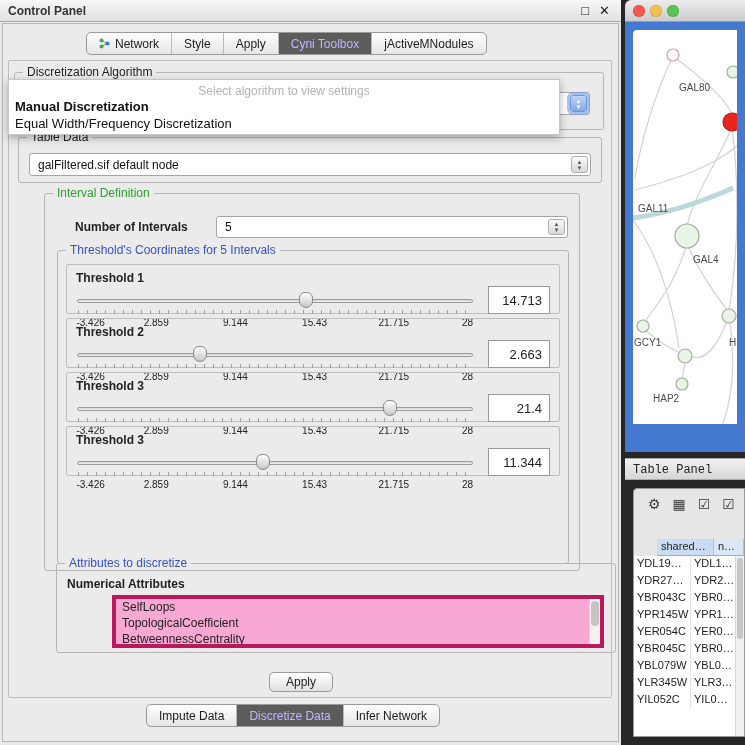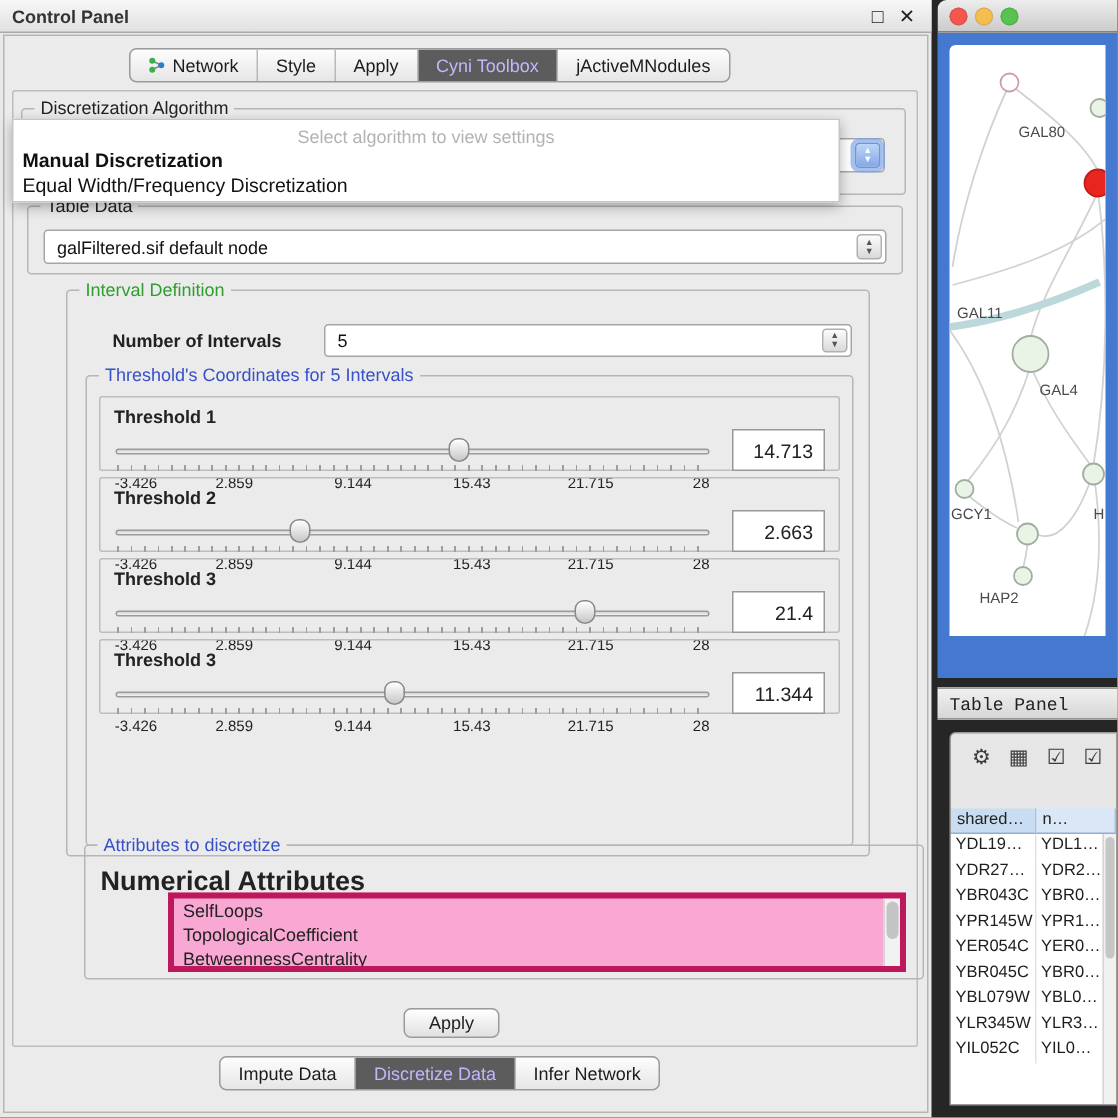--- a/index.html
+++ b/index.html
@@ -83,21 +83,21 @@
     border-radius:7px 7px 8px 8px; box-shadow:inset 0 1px 0 #fff; }
   .ticks { position:absolute; left:1px; right:1px; top:20px; height:4px;
     background:repeating-linear-gradient(to right,#9d9d9d 0 1px,transparent 1px 9px); }
   .scale { position:absolute; left:0; right:0; top:27px; height:12px; font-size:10px; color:#222; }
   .scale span { position:absolute; white-space:nowrap; }
   .th-value { position:absolute; right:9px; top:21px; width:62px; height:28px; background:#fff;
     border:1px solid #989898; font-size:13px; display:flex; align-items:center;
     justify-content:flex-end; padding-right:7px; }
 
   .attr-group { left:56px; top:563px; width:560px; height:90px; }
-  .attr-label { position:absolute; left:10px; top:13px; font-weight:bold; font-size:18px; }
+  .attr-label { position:absolute; left:10px; top:13px; font-weight:bold; font-size:12px; }
   .listbox { position:absolute; left:10px; top:31px; width:492px; height:53px; background:#f9a8d4;
     border:4px solid #be185d; overflow:hidden;margin-left:45px; }
   .li { padding:1px 6px; font-size:12px; line-height:14px; }
   .lb-scroll { position:absolute; right:0; top:0; bottom:0; width:11px; background:#f2f2f2;
     border-left:1px solid #d5d5d5; }
   .lb-thumb { position:absolute; left:1px; right:1px; top:2px; height:55%; background:#c4c4c4; border-radius:5px; }
 
   .apply-btn { position:absolute; left:269px; top:672px; width:64px; height:20px;
     border:1px solid #9a9a9a; border-radius:5px; background:linear-gradient(#ffffff,#e0e0e0);
     font-size:12px; text-align:center; line-height:18px; }
@@ -120,21 +120,21 @@
   .tp-bar { position:absolute; left:625px; top:458px; width:134px; height:22px;
     background:linear-gradient(#f1f1f1,#d6d6d6); border-top:1px solid #a9a9a9;
     border-bottom:1px solid #a9a9a9;font-family:Liberation Mono, monospace; }
   .tp-bar span { position:absolute; left:8px; line-height:22px; font-size:12px; color:#222; }
 
   .tp-window { position:absolute; left:633px; top:488px; width:112px; height:249px;
     background:#e6e6e6; border:1px solid #9a9a9a; border-radius:4px 0 0 0; overflow:hidden; }
   .tp-toolbar { position:absolute; left:0; top:2px; width:100%; height:26px; display:flex;
     align-items:center; padding-left:14px; gap:12px; }
   .tbicon { font-size:14px; color:#3a3a3a; }
-  .tp-header { position:absolute; left:0; top:50px; width:100%; height:17px; display:flex; }
+  .tp-header { position:absolute; left:0; top:50px; width:100%; height:17px; display:flex;padding-left:23px; }
   .tp-hcell { height:100%; font-size:11px; padding:1px 4px; background:#d9e7f7;
     border-right:1px solid #a9c3de; border-bottom:1px solid #8fb0d4; white-space:nowrap; overflow:hidden; }
   .tp-hcell.first { width:57px; background:#c8ddf2; }
   .tp-hcell:not(.first) { flex:1; }
   .tp-body { position:absolute; left:0; top:67px; right:9px; bottom:0; background:#fff; }
   .tp-row { display:flex; height:17px; }
   .tp-cell { font-size:11px; padding:1px 3px; color:#1d1d1d; white-space:nowrap; overflow:hidden;
     border-right:1px solid #e3e3e3; }
   .tp-cell.first { width:57px; }
   .tp-cell:not(.first) { flex:1; border-right:none; }

